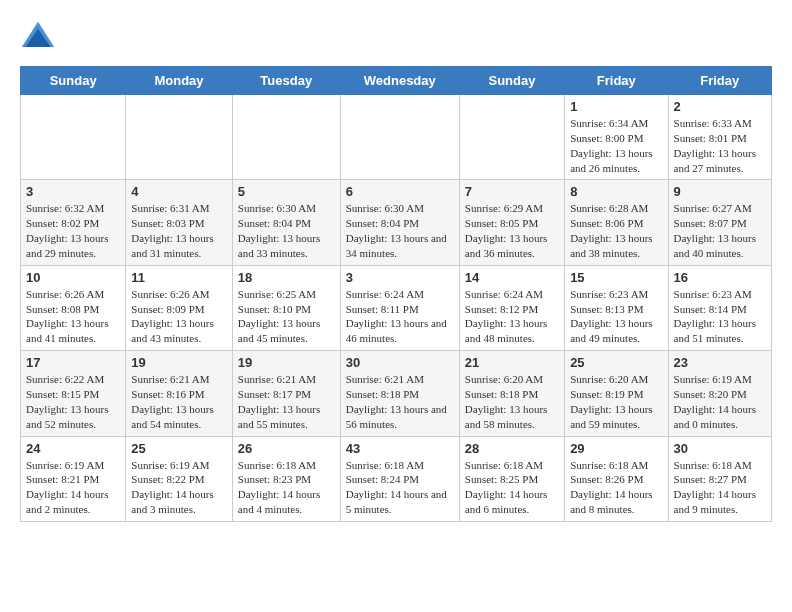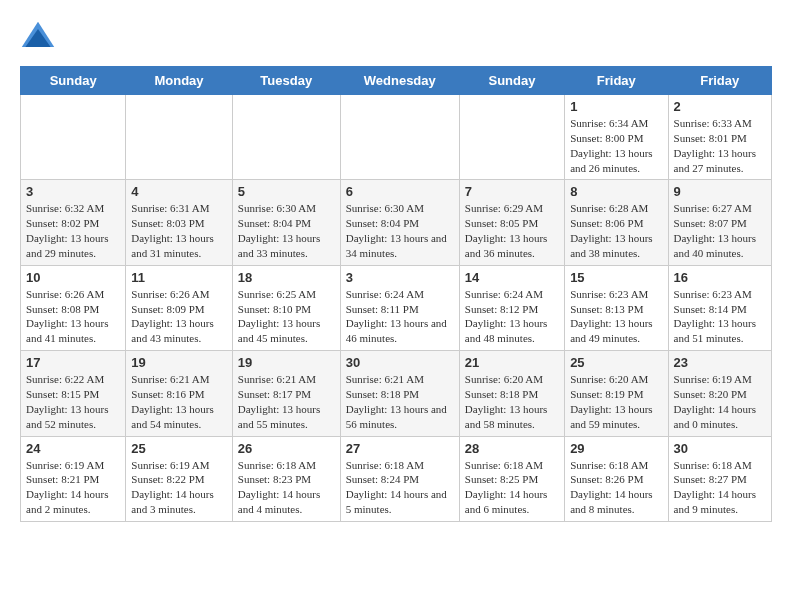--- a/index.html
+++ b/index.html
@@ -229,21 +229,21 @@
         </td>
         <td>
           <span class="day-num">25</span>
           <div class="cell-text">Sunrise: 6:19 AM<br>Sunset: 8:22 PM<br>Daylight: 14 hours and 3 minutes.</div>
         </td>
         <td>
           <span class="day-num">26</span>
           <div class="cell-text">Sunrise: 6:18 AM<br>Sunset: 8:23 PM<br>Daylight: 14 hours and 4 minutes.</div>
         </td>
         <td>
-          <span class="day-num">27</span>
+          <span class="day-num">43</span>
           <div class="cell-text">Sunrise: 6:18 AM<br>Sunset: 8:24 PM<br>Daylight: 14 hours and 5 minutes.</div>
         </td>
         <td>
           <span class="day-num">28</span>
           <div class="cell-text">Sunrise: 6:18 AM<br>Sunset: 8:25 PM<br>Daylight: 14 hours and 6 minutes.</div>
         </td>
         <td>
           <span class="day-num">29</span>
           <div class="cell-text">Sunrise: 6:18 AM<br>Sunset: 8:26 PM<br>Daylight: 14 hours and 8 minutes.</div>
         </td>

